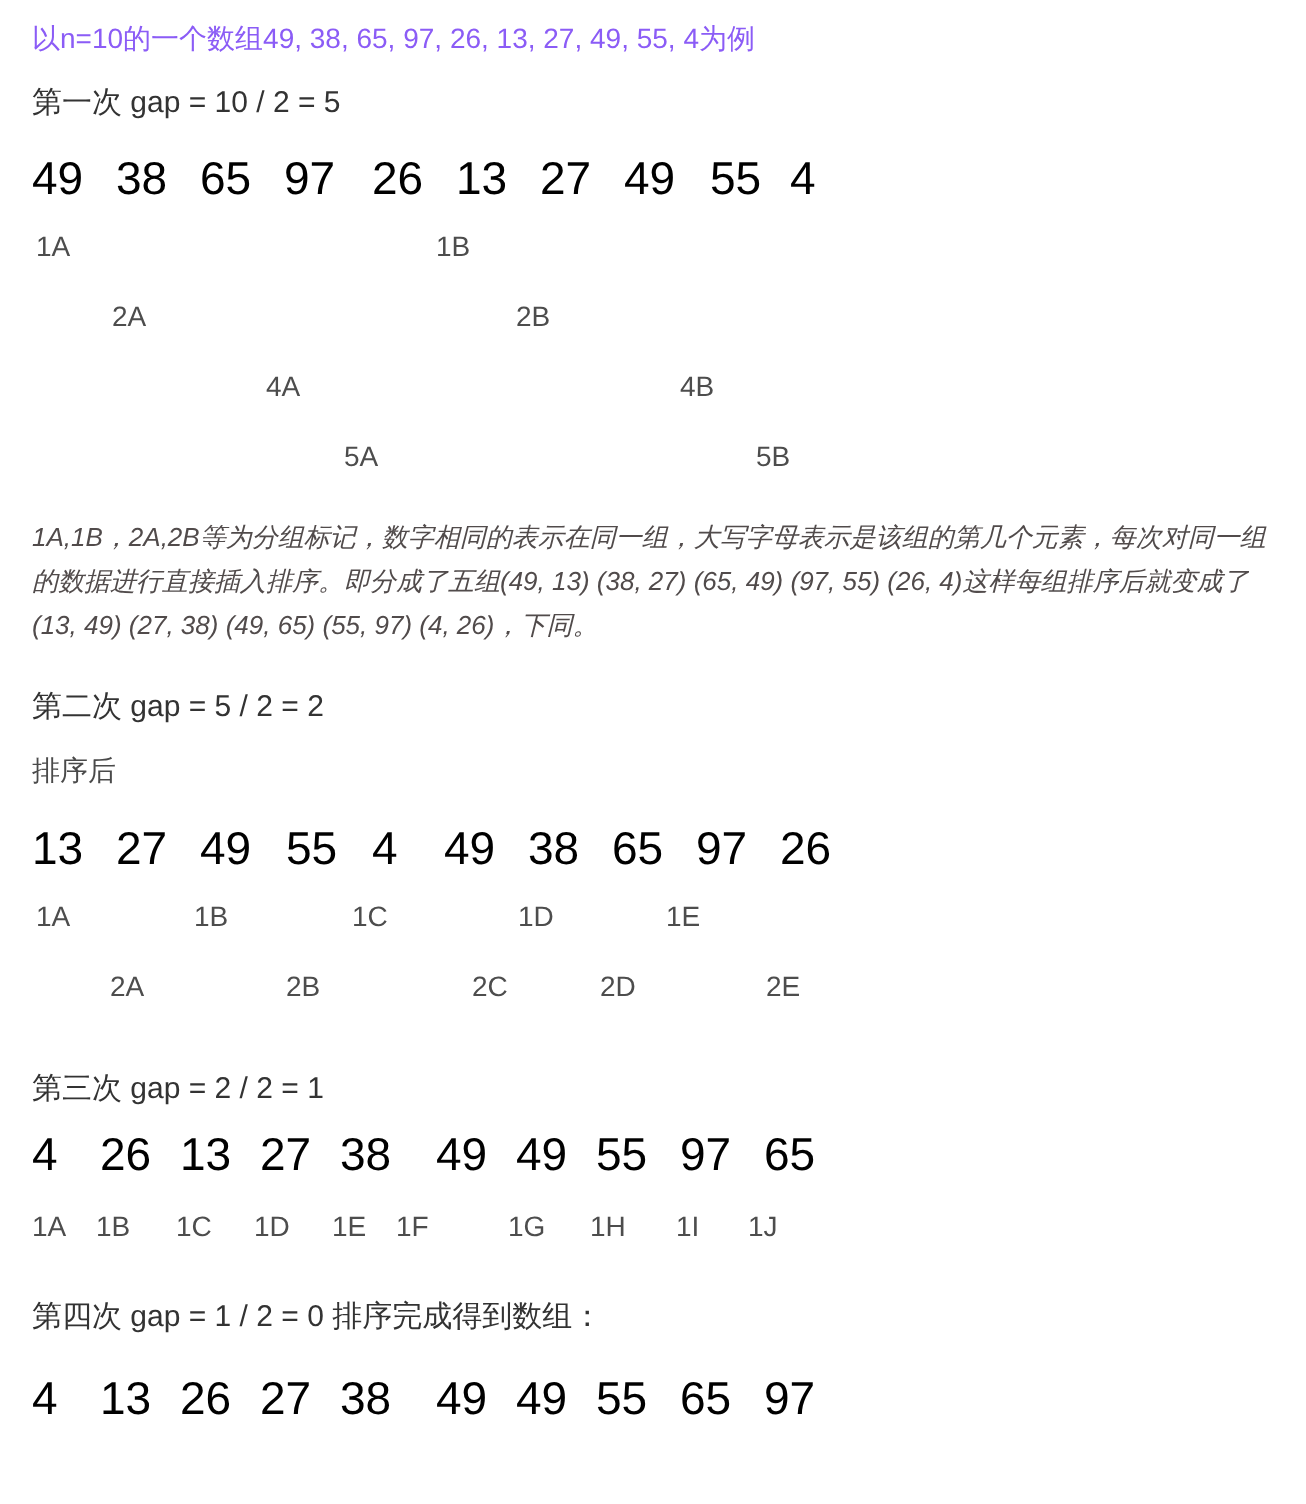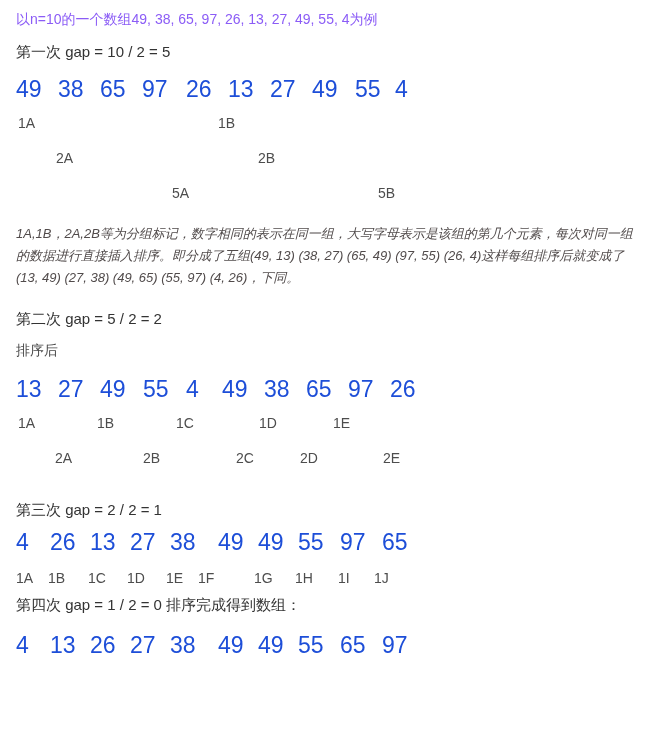--- a/index.html
+++ b/index.html
@@ -5,21 +5,21 @@
   html,body{margin:0;padding:0;}
   body{
     width:653px;height:752px;background:#ffffff;
     font-family:"Liberation Sans","DejaVu Sans",sans-serif;
     color:#4a4a4a;overflow:hidden;
   }
   .intro{margin:10px 16px 0;font-size:14px;line-height:19px;color:#8b5cf6;}
   .phead{margin:13px 16px 0;font-size:15px;line-height:19px;font-weight:400;color:#333333;}
 
   
-  .numrow{position:relative;height:27px;margin-top:15px;font-size:23px;color:#1d4ed8;}
+  .numrow{position:relative;height:27px;margin-top:15px;font-size:23px;color:#000000;}
   .numrow span{position:absolute;top:0;line-height:27px;white-space:nowrap;}
   .nr1 span:nth-child(1){left:16px}.nr1 span:nth-child(2){left:58px}.nr1 span:nth-child(3){left:100px}
   .nr1 span:nth-child(4){left:142px}.nr1 span:nth-child(5){left:186px}.nr1 span:nth-child(6){left:228px}
   .nr1 span:nth-child(7){left:270px}.nr1 span:nth-child(8){left:312px}.nr1 span:nth-child(9){left:355px}
   .nr1 span:nth-child(10){left:395px}
   .nr2{margin-top:16px}
   .nr2 span:nth-child(1){left:16px}.nr2 span:nth-child(2){left:58px}.nr2 span:nth-child(3){left:100px}
   .nr2 span:nth-child(4){left:143px}.nr2 span:nth-child(5){left:186px}.nr2 span:nth-child(6){left:222px}
   .nr2 span:nth-child(7){left:264px}.nr2 span:nth-child(8){left:306px}.nr2 span:nth-child(9){left:348px}
   .nr2 span:nth-child(10){left:390px}
@@ -57,21 +57,21 @@
   .l2b span:nth-child(4){left:300px}.l2b span:nth-child(5){left:383px}
 
   .p3h{margin-top:16px}
   
   .lbl3{position:relative;height:18px;margin-top:13px;font-size:14px;color:#4d4d4d;}
   .lbl3 span{position:absolute;top:0;line-height:18px;}
   .lbl3 span:nth-child(1){left:16px}.lbl3 span:nth-child(2){left:48px}.lbl3 span:nth-child(3){left:88px}
   .lbl3 span:nth-child(4){left:127px}.lbl3 span:nth-child(5){left:166px}.lbl3 span:nth-child(6){left:198px}
   .lbl3 span:nth-child(7){left:254px}.lbl3 span:nth-child(8){left:295px}.lbl3 span:nth-child(9){left:338px}
   .lbl3 span:nth-child(10){left:374px}
-  .p4h{margin-top:8px}
+  .p4h{margin-top:27px}
 </style>
 </head>
 <body>
 
 <p class="intro">以n=10的一个数组49, 38, 65, 97, 26, 13, 27, 49, 55, 4为例</p>
 
 <p class="phead">第一次 gap = 10 / 2 = 5</p>
 
 <div class="numrow nr1">
   <span>49</span>
@@ -87,20 +87,24 @@
 </div>
 
 <div class="stair">
   <div class="stair-row sr1">
     <span class="ga">1A</span>
     <span class="gb">1B</span>
   </div>
   <div class="stair-row sr2">
     <span class="ga">2A</span>
     <span class="gb">2B</span>
+  </div>
+  <div class="stair-row sr4">
+    <span class="ga">4A</span>
+    <span class="gb">4B</span>
   </div>
   <div class="stair-row sr5">
     <span class="ga">5A</span>
     <span class="gb">5B</span>
   </div>
 </div>
 
 <p class="note">1A,1B，2A,2B等为分组标记，数字相同的表示在同一组，大写字母表示是该组的第几个元素，每次对同一组的数据进行直接插入排序。即分成了五组(49, 13) (38, 27) (65, 49) (97, 55) (26, 4)这样每组排序后就变成了(13, 49) (27, 38) (49, 65) (55, 97) (4, 26)，下同。</p>
 
 <p class="phead p2h">第二次 gap = 5 / 2 = 2</p>

